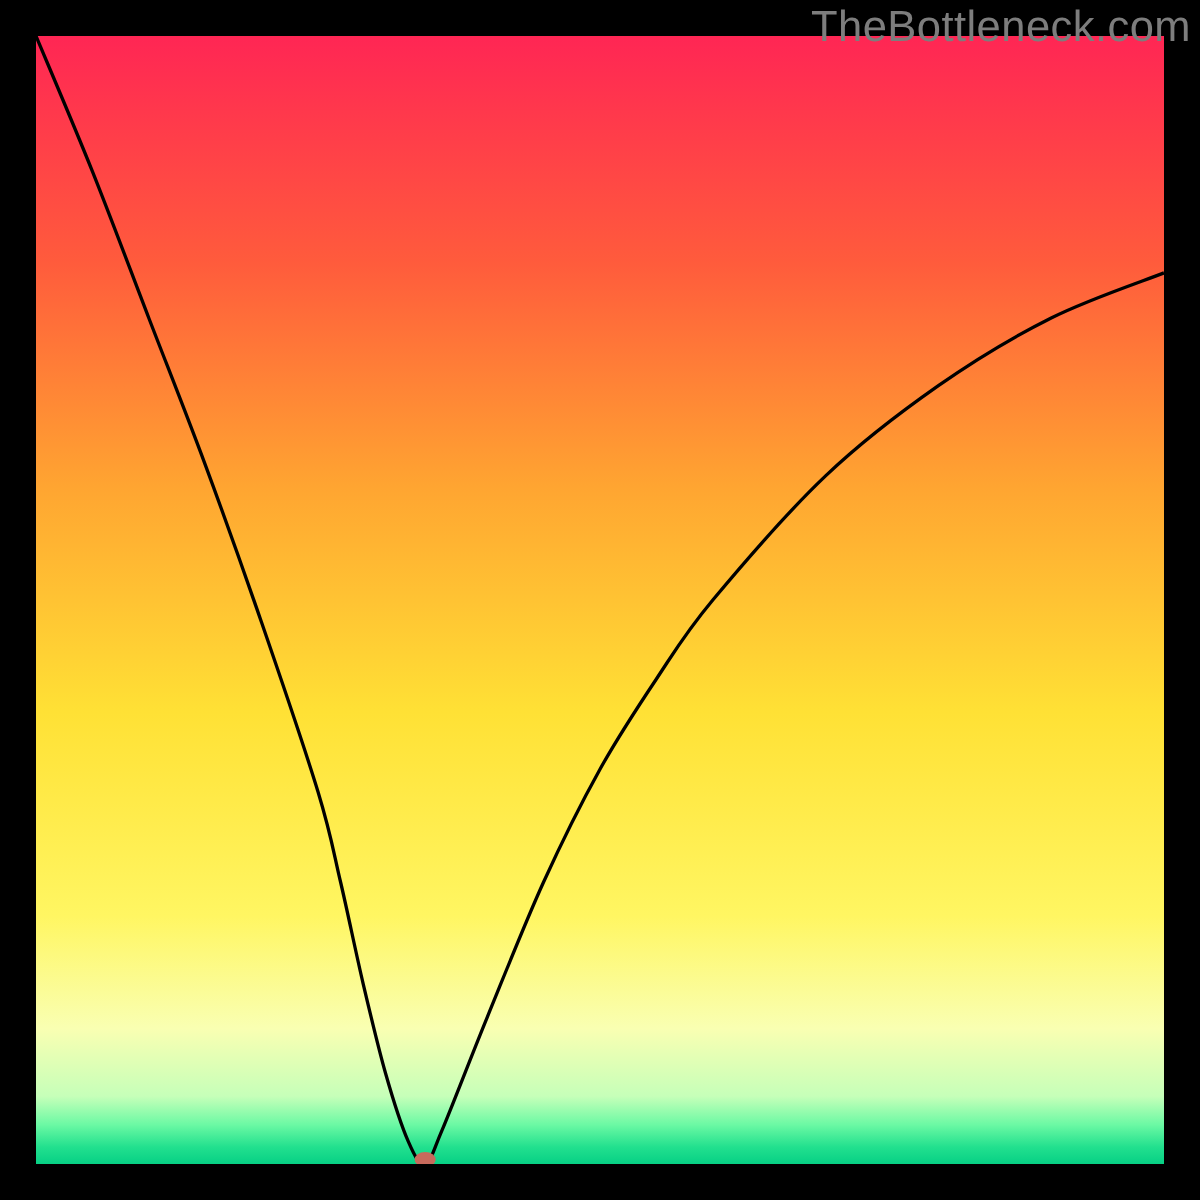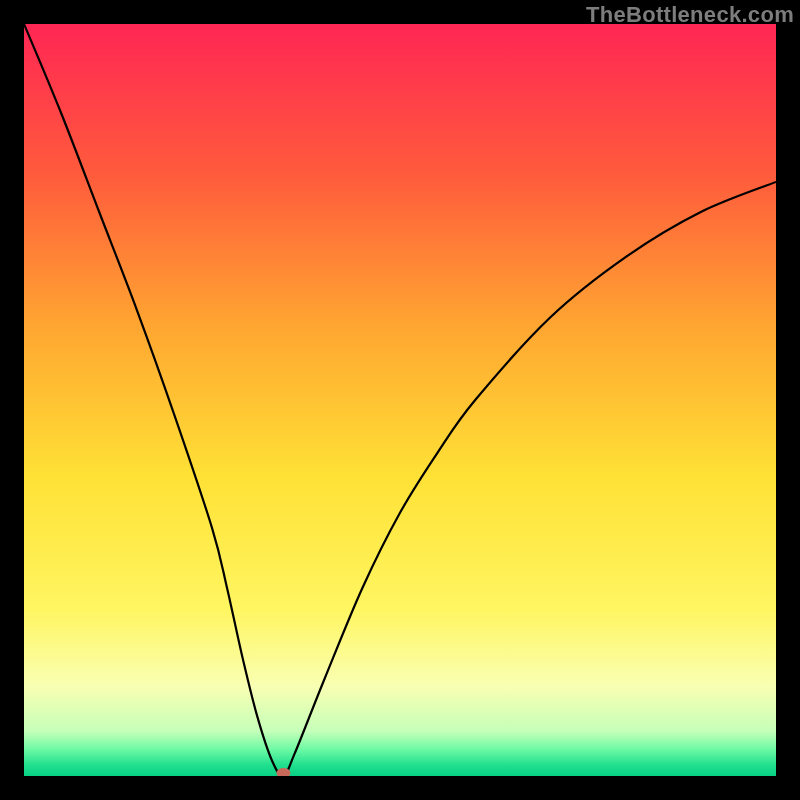--- a/index.html
+++ b/index.html
@@ -24,22 +24,22 @@
     left: 0;
     top: 0;
     width: 752px;
     height: 752px;
   }
   .watermark {
     position: absolute;
     top: 2px;
     right: 6px;
     color: #7d7d7d;
-    font-size: 22px;
-    font-weight: 700;
+    font-size: 29px;
+    font-weight: 400;
     letter-spacing: 0.3px;
     user-select: none;
   }
   svg { display: block; }
 </style>
 </head>
 <body>
 
 <div class="frame">
   <svg class="plot-area" viewBox="0 0 752 752">

